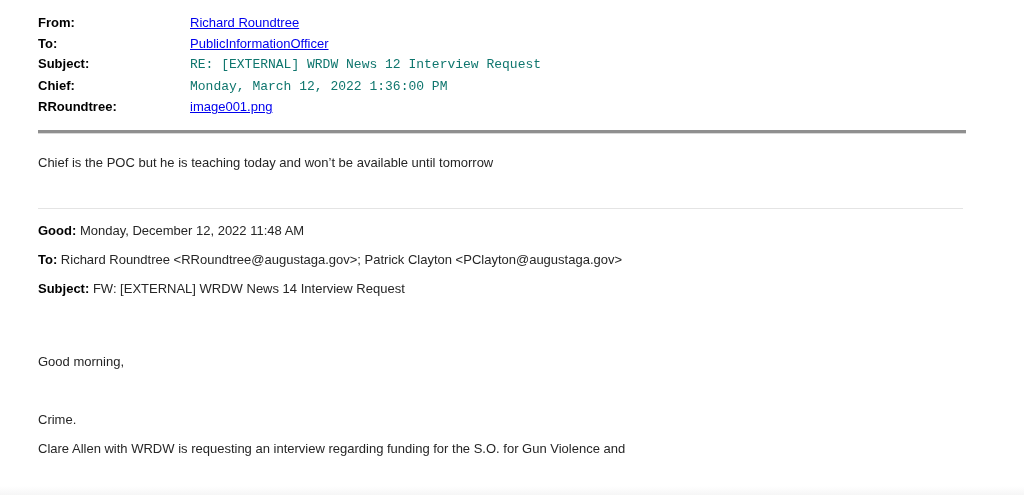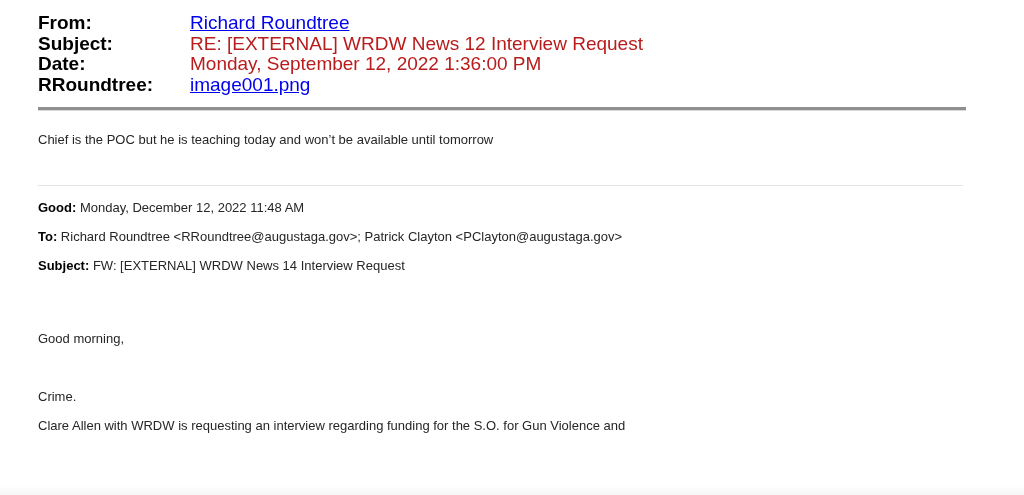--- a/index.html
+++ b/index.html
@@ -11,30 +11,30 @@
   }
   .page {
     position: relative;
     width: 1024px; height: 495px;
     background: #ffffff;
   }
 
   
   .email-header {
     margin: 13px 0 0 38px;
-    font-size: 19px;
+    font-size: 13px;
     color: #000000;
   }
   .hrow { line-height: 20.5px; white-space: nowrap; }
   .hlabel {
     display: inline-block;
     width: 152px;
     font-weight: bold;
   }
-  .hvalue { color: #b91c1c; }
+  .hvalue { color: #0f766e; font-family: Liberation Mono, monospace; }
   .hlink {
     color: #0101ee;
     text-decoration: underline;
     cursor: pointer;
   }
 
   
   .header-rule {
     margin: 12px 0 0 38px;
     width: 928px;
@@ -74,24 +74,27 @@
 </head>
 <body>
 
 <div class="page">
 
   <div class="email-header">
     <div class="hrow">
       <span class="hlabel">From:</span><a class="hlink">Richard Roundtree</a>
     </div>
     <div class="hrow">
+      <span class="hlabel">To:</span><a class="hlink">PublicInformationOfficer</a>
+    </div>
+    <div class="hrow">
       <span class="hlabel">Subject:</span><span class="hvalue">RE: [EXTERNAL] WRDW News 12 Interview Request</span>
     </div>
     <div class="hrow">
-      <span class="hlabel">Date:</span><span class="hvalue">Monday, September 12, 2022 1:36:00 PM</span>
+      <span class="hlabel">Chief:</span><span class="hvalue">Monday, March 12, 2022 1:36:00 PM</span>
     </div>
     <div class="hrow">
       <span class="hlabel">RRoundtree:</span><a class="hlink">image001.png</a>
     </div>
   </div>
 
   <div class="header-rule"></div>
 
   <div class="email-body">
 

